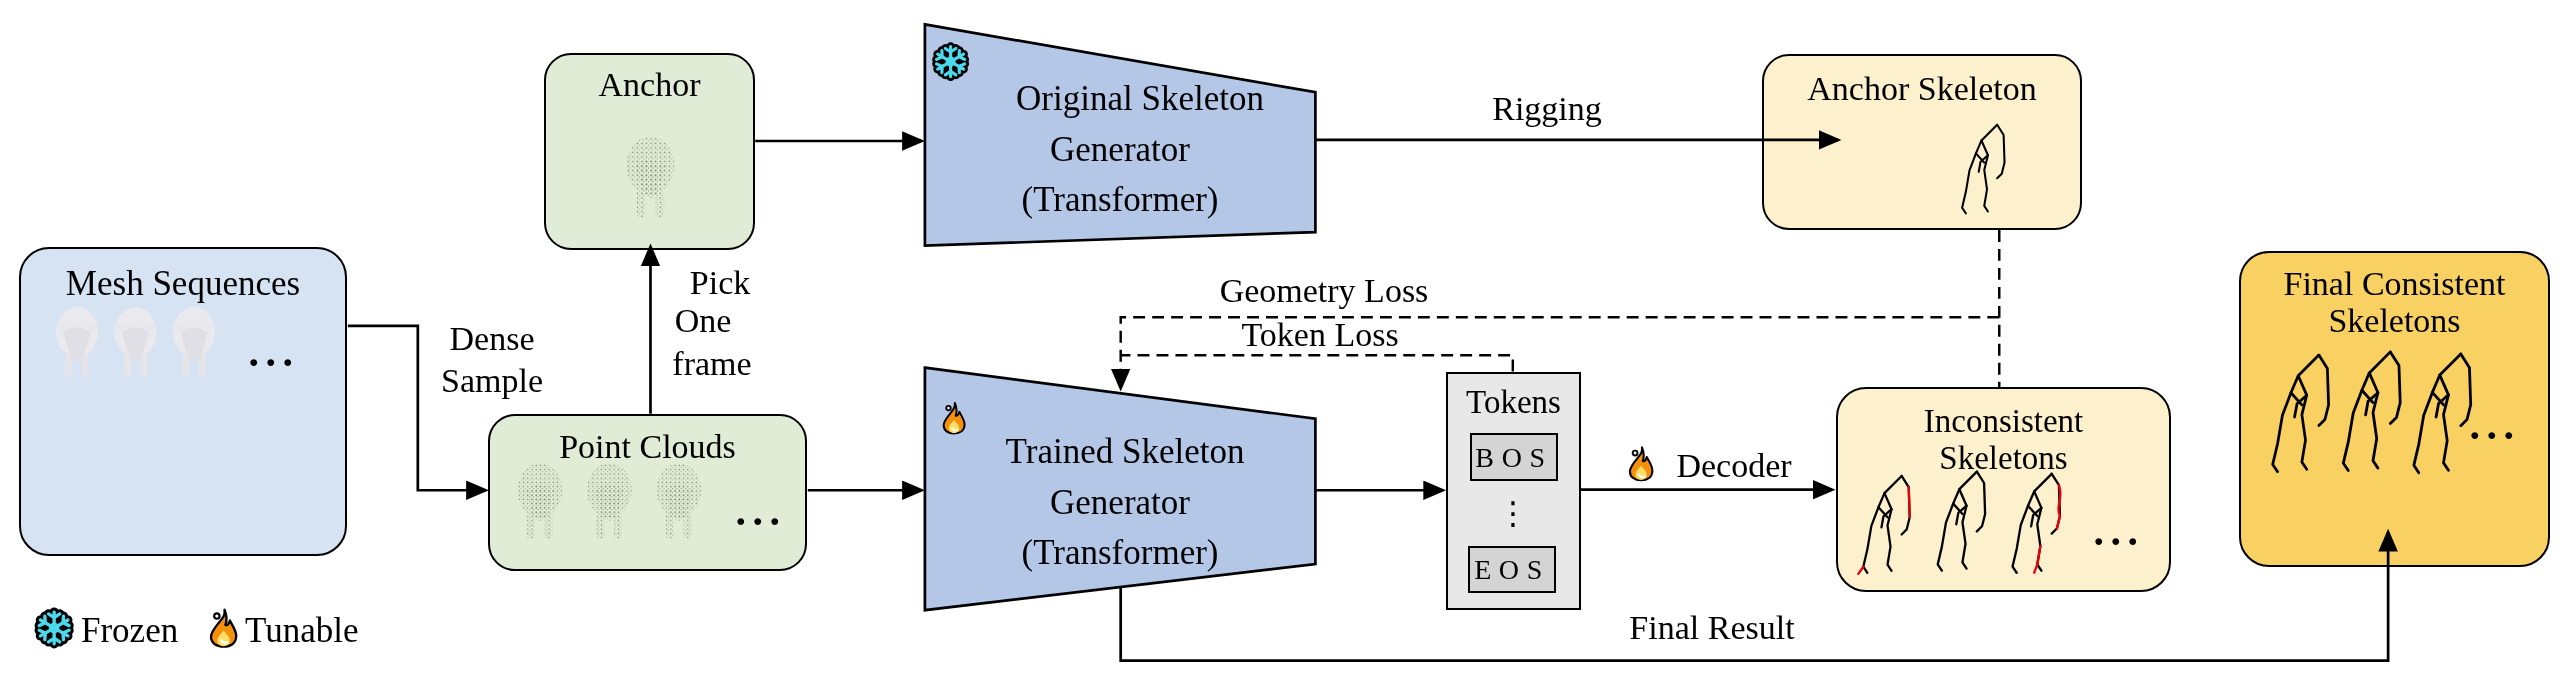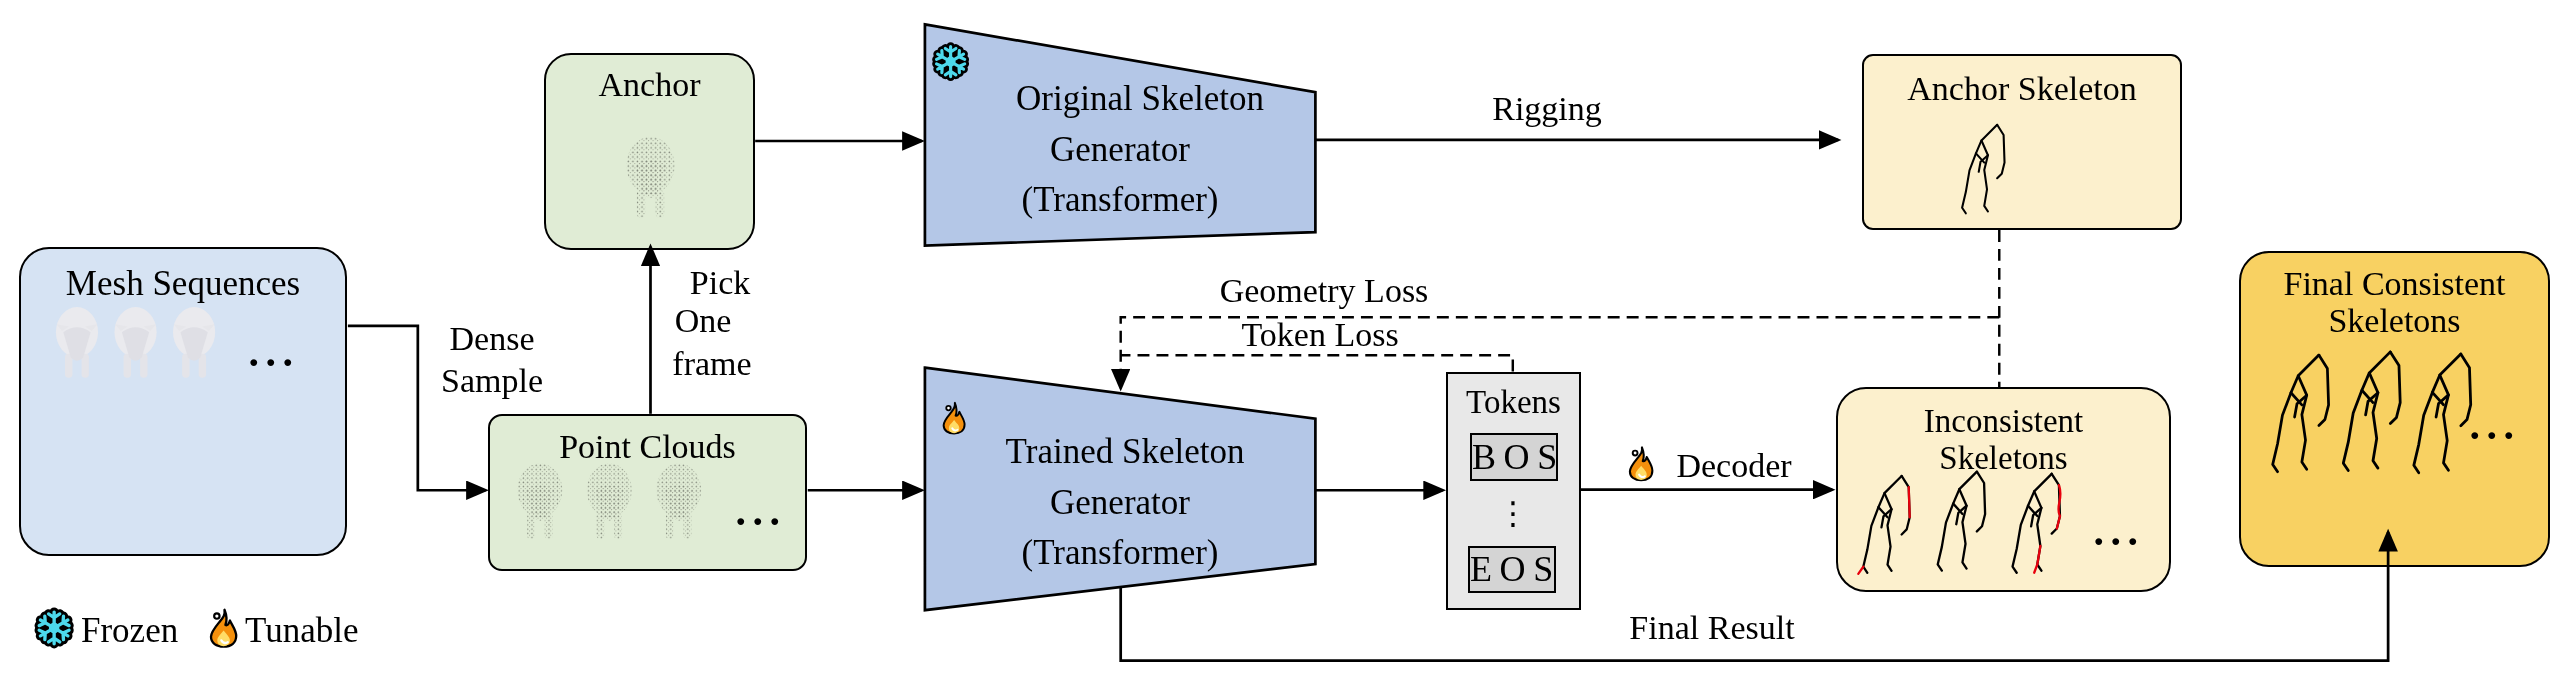--- a/index.html
+++ b/index.html
@@ -12,30 +12,30 @@
   .lbl-left{position:absolute;transform:translateY(-50%);white-space:nowrap;font-size:35px;}
   .dots{position:absolute;transform:translate(-50%,-62%);font-size:42px;font-weight:bold;letter-spacing:6.5px;}
   .vdots{position:absolute;transform:translate(-50%,-50%);font-family:"DejaVu Sans",sans-serif;font-size:31.5px;line-height:31.5px;}
   svg.overlay{position:absolute;left:0;top:0;pointer-events:none;}
   .conn{stroke:var(--line-black,#000);stroke-width:5;fill:none;}
   .conn-d{stroke:var(--line-black,#000);stroke-width:4.5;fill:none;stroke-dasharray:22 13;}
   .trap{fill:var(--transformer-trapezoid,#B4C7E7);stroke:var(--line-black,#000);stroke-width:5;}
   .bone{stroke:var(--line-black,#000);stroke-width:4.5;fill:none;stroke-linecap:round;stroke-linejoin:round;}
   .red{stroke:var(--inconsistent-bone-red,#E8000D);stroke-width:4.5;fill:none;stroke-linecap:round;}
   .chip{position:absolute;box-sizing:border-box;border:2.2px solid #000;background:var(--token-chip,#D4D4D4);
-        text-align:center;font-size:36px;letter-spacing:7.6px;padding-left:0;}
+        text-align:center;font-size:28px;letter-spacing:7.6px;padding-left:0;}
   #mesh-box{left:19px;top:247px;width:328px;height:309px;background:var(--mesh-box,#D6E3F3);}
   #mesh-box .box-title{margin-top:16.3px;font-size:35px;}
   #apc-box{left:544px;top:53px;width:211px;height:197px;background:var(--point-cloud-box,#E0ECD5);border-radius:27px;}
   #apc-box .box-title{margin-top:10.3px;line-height:39px;}
-  #pc-box{left:488px;top:414px;width:319px;height:157px;background:var(--point-cloud-box,#E0ECD5);border-radius:14px;}
+  #pc-box{left:488px;top:414px;width:319px;height:157px;background:var(--point-cloud-box,#E0ECD5);border-radius:27px;}
   #pc-box .box-title{margin-top:12px;}
   #tok-box{left:1446px;top:372px;width:135px;height:238px;background:var(--tokens-box,#E8E8E8);}
   #tok-box .box-title{margin-top:8.7px;font-size:33px;}
-  #ask-box{left:1862px;top:54px;width:320px;height:176px;background:var(--skeleton-box-cream,#FCF0CD);border-radius:11px;}
+  #ask-box{left:1762px;top:54px;width:320px;height:176px;background:var(--skeleton-box-cream,#FCF0CD);border-radius:27px;}
   #ask-box .box-title{margin-top:13.6px;}
   #inc-box{left:1836px;top:387px;width:335px;height:205px;background:var(--skeleton-box-cream,#FCF0CD);}
   #inc-box .box-title{margin-top:14px;font-size:33px;line-height:37px;}
   #fin-box{left:2239px;top:251px;width:311px;height:316px;background:var(--final-box-gold,#F8D162);}
   #fin-box .box-title{margin-top:12px;line-height:37px;}
   .trap-line{position:absolute;transform:translate(-50%,-50%);font-size:35px;white-space:nowrap;}
 </style>
 </head>
 <body>
 

